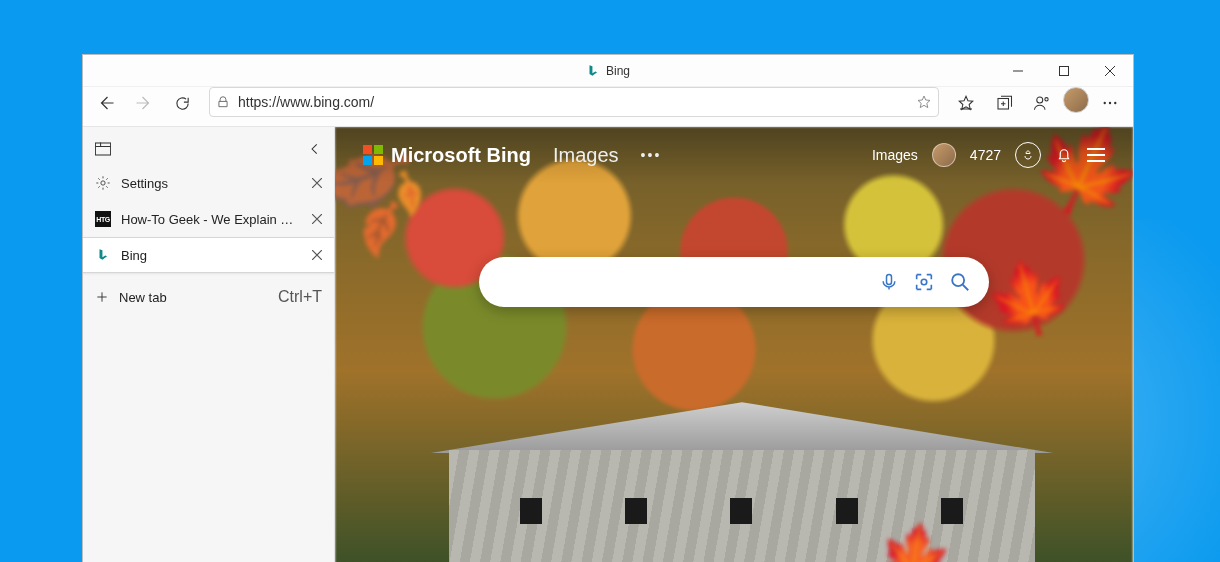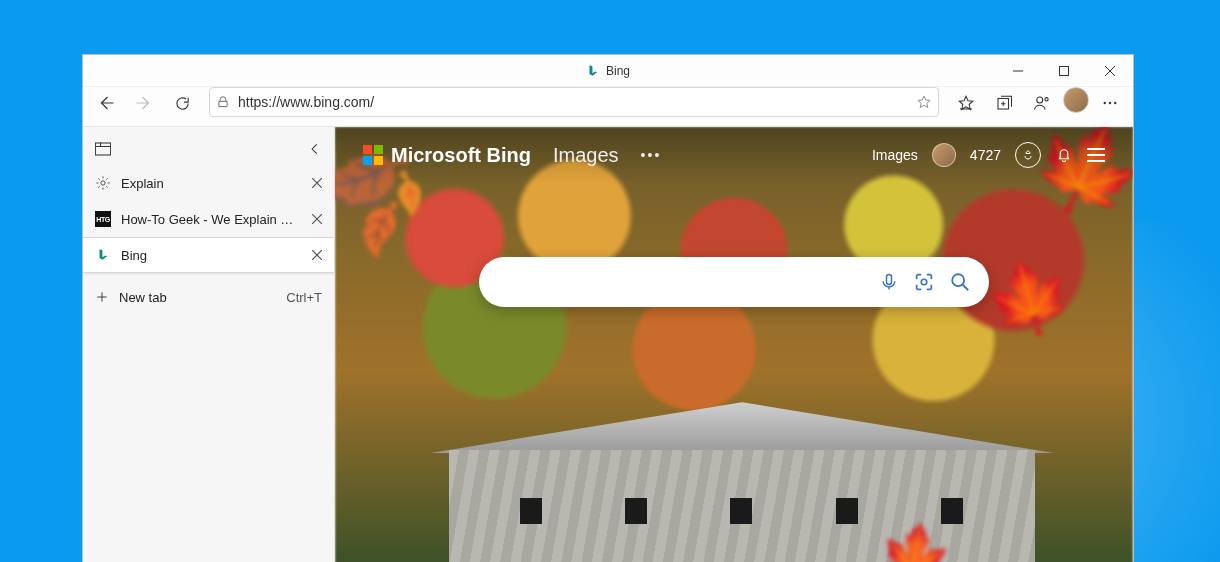--- a/index.html
+++ b/index.html
@@ -40,21 +40,21 @@
   .tab-item { height:36px; display:flex; align-items:center; padding:0 8px 0 12px; gap:10px; font-size:13px;
     color:#222; position:relative; }
   .tab-item.active { background:#fff; border:1px solid #d6d6d6; border-left:none; border-right:none;
     box-shadow:0 1px 2px rgba(0,0,0,0.08); }
   .tab-item .favicon { width:16px; height:16px; flex-shrink:0; display:flex; align-items:center; justify-content:center;}
   .tab-item .label { flex:1; white-space:nowrap; overflow:hidden; text-overflow:ellipsis; }
   .tab-item .close { width:18px; height:18px; color:#555; font-size:12px; display:flex; align-items:center;
     justify-content:center; border-radius:2px; }
   .newtab { height:36px; display:flex; align-items:center; padding:0 12px; gap:10px; font-size:13px; color:#222;
     margin-top:6px; }
-  .newtab .shortcut { margin-left:auto; color:#555; font-size:13px; }
+  .newtab .shortcut { margin-left:auto; color:#555; font-size:16px; }
   .htg-ico { width:16px; height:16px; background:#111; color:#fff; font-size:7px; font-weight:bold;
     display:flex; align-items:center; justify-content:center; letter-spacing:-0.5px; }
   
   .page { flex:1; position:relative; overflow:hidden; }
   .bg { position:absolute; inset:0; }
   .bg .trees { position:absolute; inset:0;
     background:
       radial-gradient(circle at 15% 25%, #d94b3a 0 6%, transparent 7%),
       radial-gradient(circle at 30% 20%, #e0a23a 0 8%, transparent 9%),
       radial-gradient(circle at 50% 28%, #c2472e 0 10%, transparent 11%),
@@ -212,21 +212,21 @@
         </span>
       </div>
 
       <div class="tab-item">
         <span class="favicon">
           <svg width="16" height="16" viewBox="0 0 24 24">
               <circle cx="12" cy="12" r="3.2" fill="none" stroke="#444" stroke-width="1.4"></circle>
               <path fill="none" stroke="#444" stroke-width="1.4" d="M12 2v3M12 19v3M2 12h3M19 12h3M5 5l2 2M17 17l2 2M19 5l-2 2M7 17l-2 2"></path>
             </svg>
         </span>
-        <span class="label">Explain</span>
+        <span class="label">Settings</span>
         <span class="close">
           <svg width="10" height="10" viewBox="0 0 10 10">
               <path stroke="#555" stroke-width="1.2" d="M0 0l10 10M10 0L0 10"></path>
             </svg>
         </span>
       </div>
 
       <div class="tab-item">
         <span class="favicon">
             <span class="htg-ico">HTG</span>

